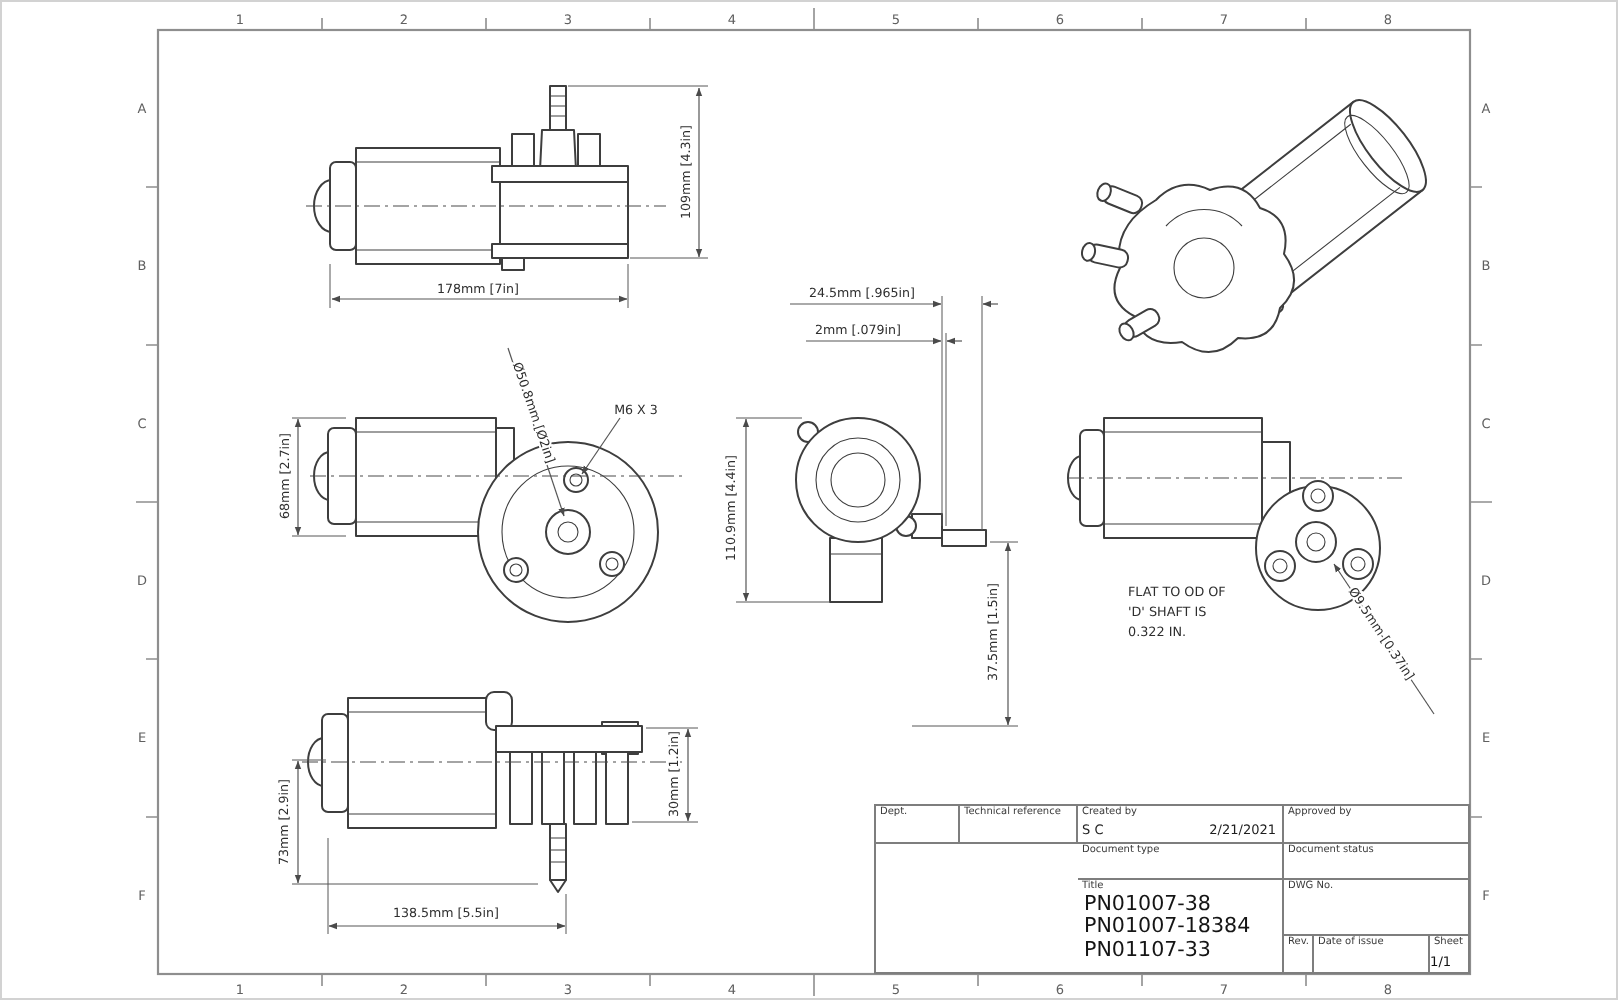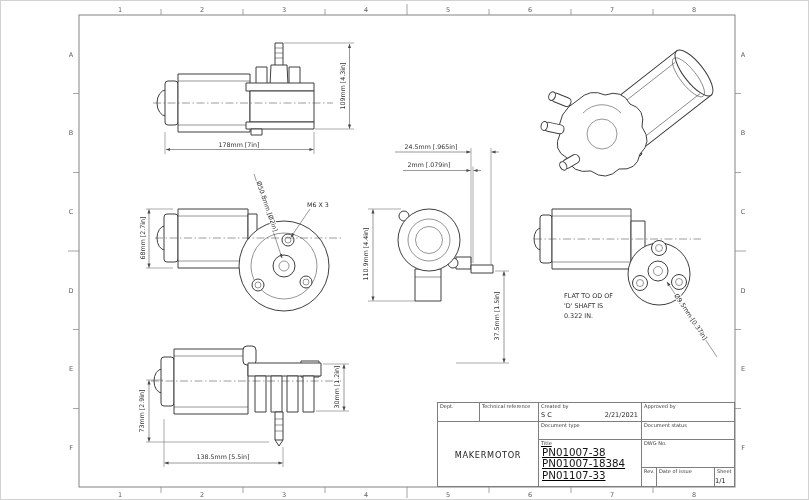--- a/index.html
+++ b/index.html
@@ -242,30 +242,27 @@
   <div class="cell bR bB" style="left:101px; top:0; width:103px; height:19px;">
     <div class="tb-label">Created by</div>
     <div class="created-row">
       <span class="tb-val">S C</span>
       <span class="tb-val">2/21/2021</span>
     </div>
   </div>
   <div class="cell bB" style="left:204px; top:0; width:93px; height:19px;">
     <div class="tb-label">Approved by</div>
   </div>
-  <div class="cell bR" style="left:0; top:19px; width:101px; height:65px;">
-    <div class="company">MAKERMOTOR</div>
-  </div>
   <div class="cell bR bB" style="left:101px; top:19px; width:103px; height:18px;">
     <div class="tb-label">Document type</div>
   </div>
   <div class="cell bB" style="left:204px; top:19px; width:93px; height:18px;">
     <div class="tb-label">Document status</div>
   </div>
-  <div class="cell bR" style="left:101px; top:37px; width:103px; height:47px;text-decoration:underline;">
+  <div class="cell bR" style="left:101px; top:37px; width:103px; height:47px;">
     <div class="tb-label">Title</div>
     <div class="pn">PN01007-38</div>
     <div class="pn">PN01007-18384</div>
     <div class="pn">PN01107-33</div>
   </div>
   <div class="cell bB" style="left:204px; top:37px; width:93px; height:28px;">
     <div class="tb-label">DWG No.</div>
   </div>
   <div class="cell bR" style="left:204px; top:65px; width:15px; height:19px;">
     <div class="tb-label">Rev.</div>

